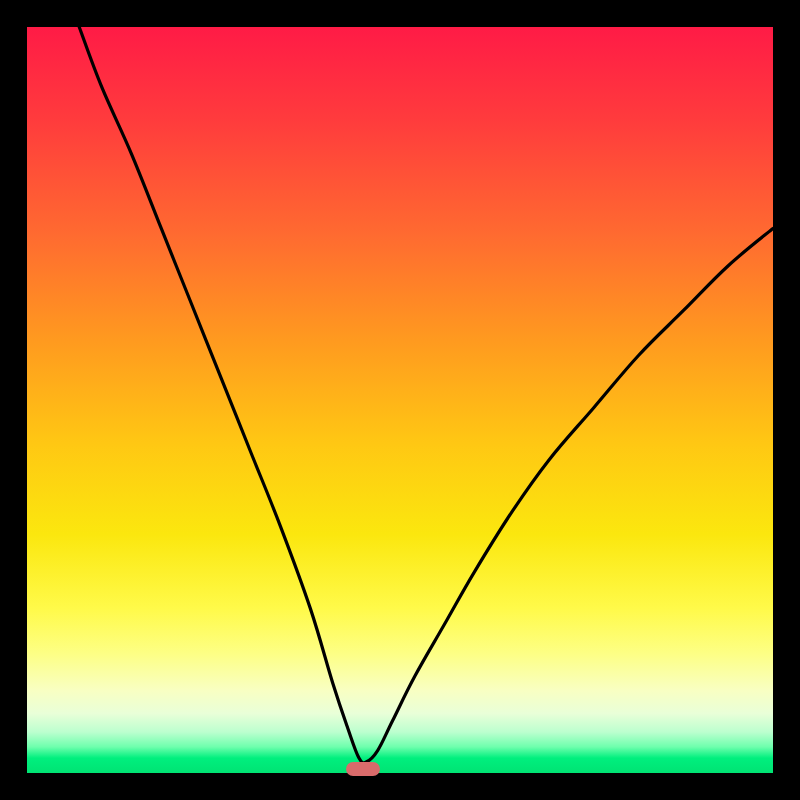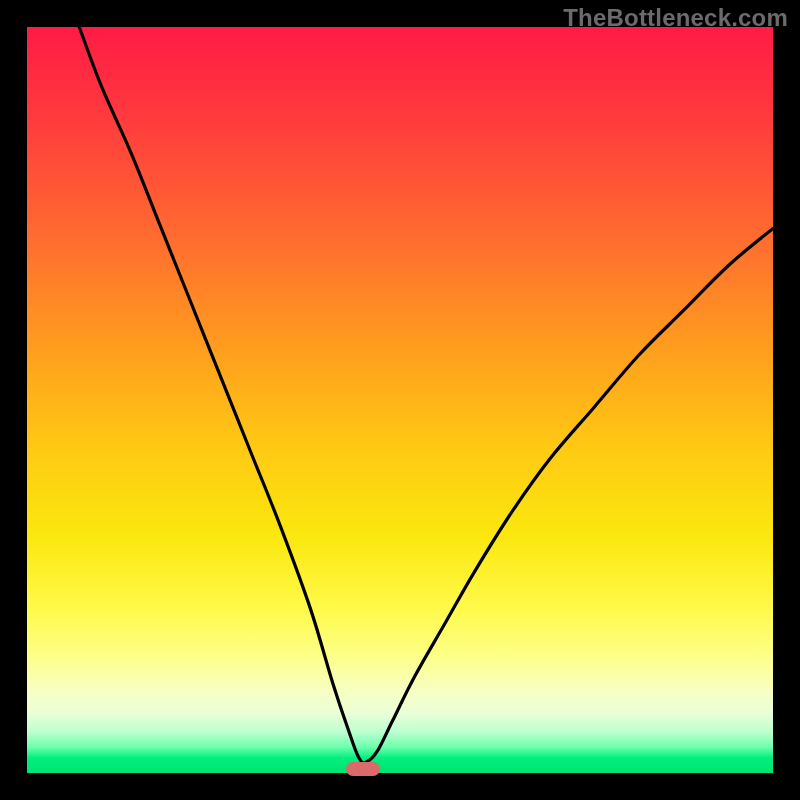--- a/index.html
+++ b/index.html
@@ -62,21 +62,20 @@
     width: 34px;
     height: 14px;
     border-radius: 7px;
     z-index: 4;
   }
 </style>
 </head>
 <body>
 <div class="frame">
 
-  <div class="watermark">TheBottleneck.com</div>
 
   <div class="plot" id="plot">
     <svg class="curve-svg" viewBox="0 0 746 746" preserveAspectRatio="none">
       <path id="curvePath" class="curve-path" d="M 52.22 0.00 C 56.25 10.74, 65.20 36.85, 74.60 59.68 C 84.00 82.51, 93.70 101.31, 104.44 126.82 C 115.18 152.33, 123.54 174.56, 134.28 201.42 C 145.02 228.28, 153.38 249.16, 164.12 276.02 C 174.86 302.88, 183.22 323.76, 193.96 350.62 C 204.70 377.48, 213.06 398.36, 223.80 425.22 C 234.54 452.08, 242.90 471.62, 253.64 499.82 C 264.38 528.02, 274.08 553.68, 283.48 581.88 C 292.88 610.08, 299.15 635.00, 305.86 656.48 C 312.57 677.96, 316.08 687.81, 320.78 701.24 C 325.48 714.67, 328.61 725.04, 331.97 731.08 C 335.33 737.12, 336.07 736.15, 339.43 734.81 C 342.79 733.47, 345.92 731.01, 350.62 723.62 C 355.32 716.23, 358.83 707.21, 365.54 693.78 C 372.25 680.35, 378.52 666.48, 387.92 649.02 C 397.32 631.56, 407.02 615.60, 417.76 596.80 C 428.50 578.00, 435.51 564.72, 447.60 544.58 C 459.69 524.44, 471.47 505.04, 484.90 484.90 C 498.33 464.76, 507.43 451.48, 522.20 432.68 C 536.97 413.88, 550.85 399.26, 566.96 380.46 C 583.07 361.66, 595.61 345.70, 611.72 328.24 C 627.83 310.78, 640.37 299.59, 656.48 283.48 C 672.59 267.37, 685.13 253.49, 701.24 238.72 C 717.35 223.95, 737.94 208.13, 746.00 201.42" stroke="#000000"></path>
     </svg>
     <div id="marker" class="marker" style="left: 318.7px; top: 735.27px; background: rgb(217, 107, 107);"></div>
   </div>
 
 </div>
 

